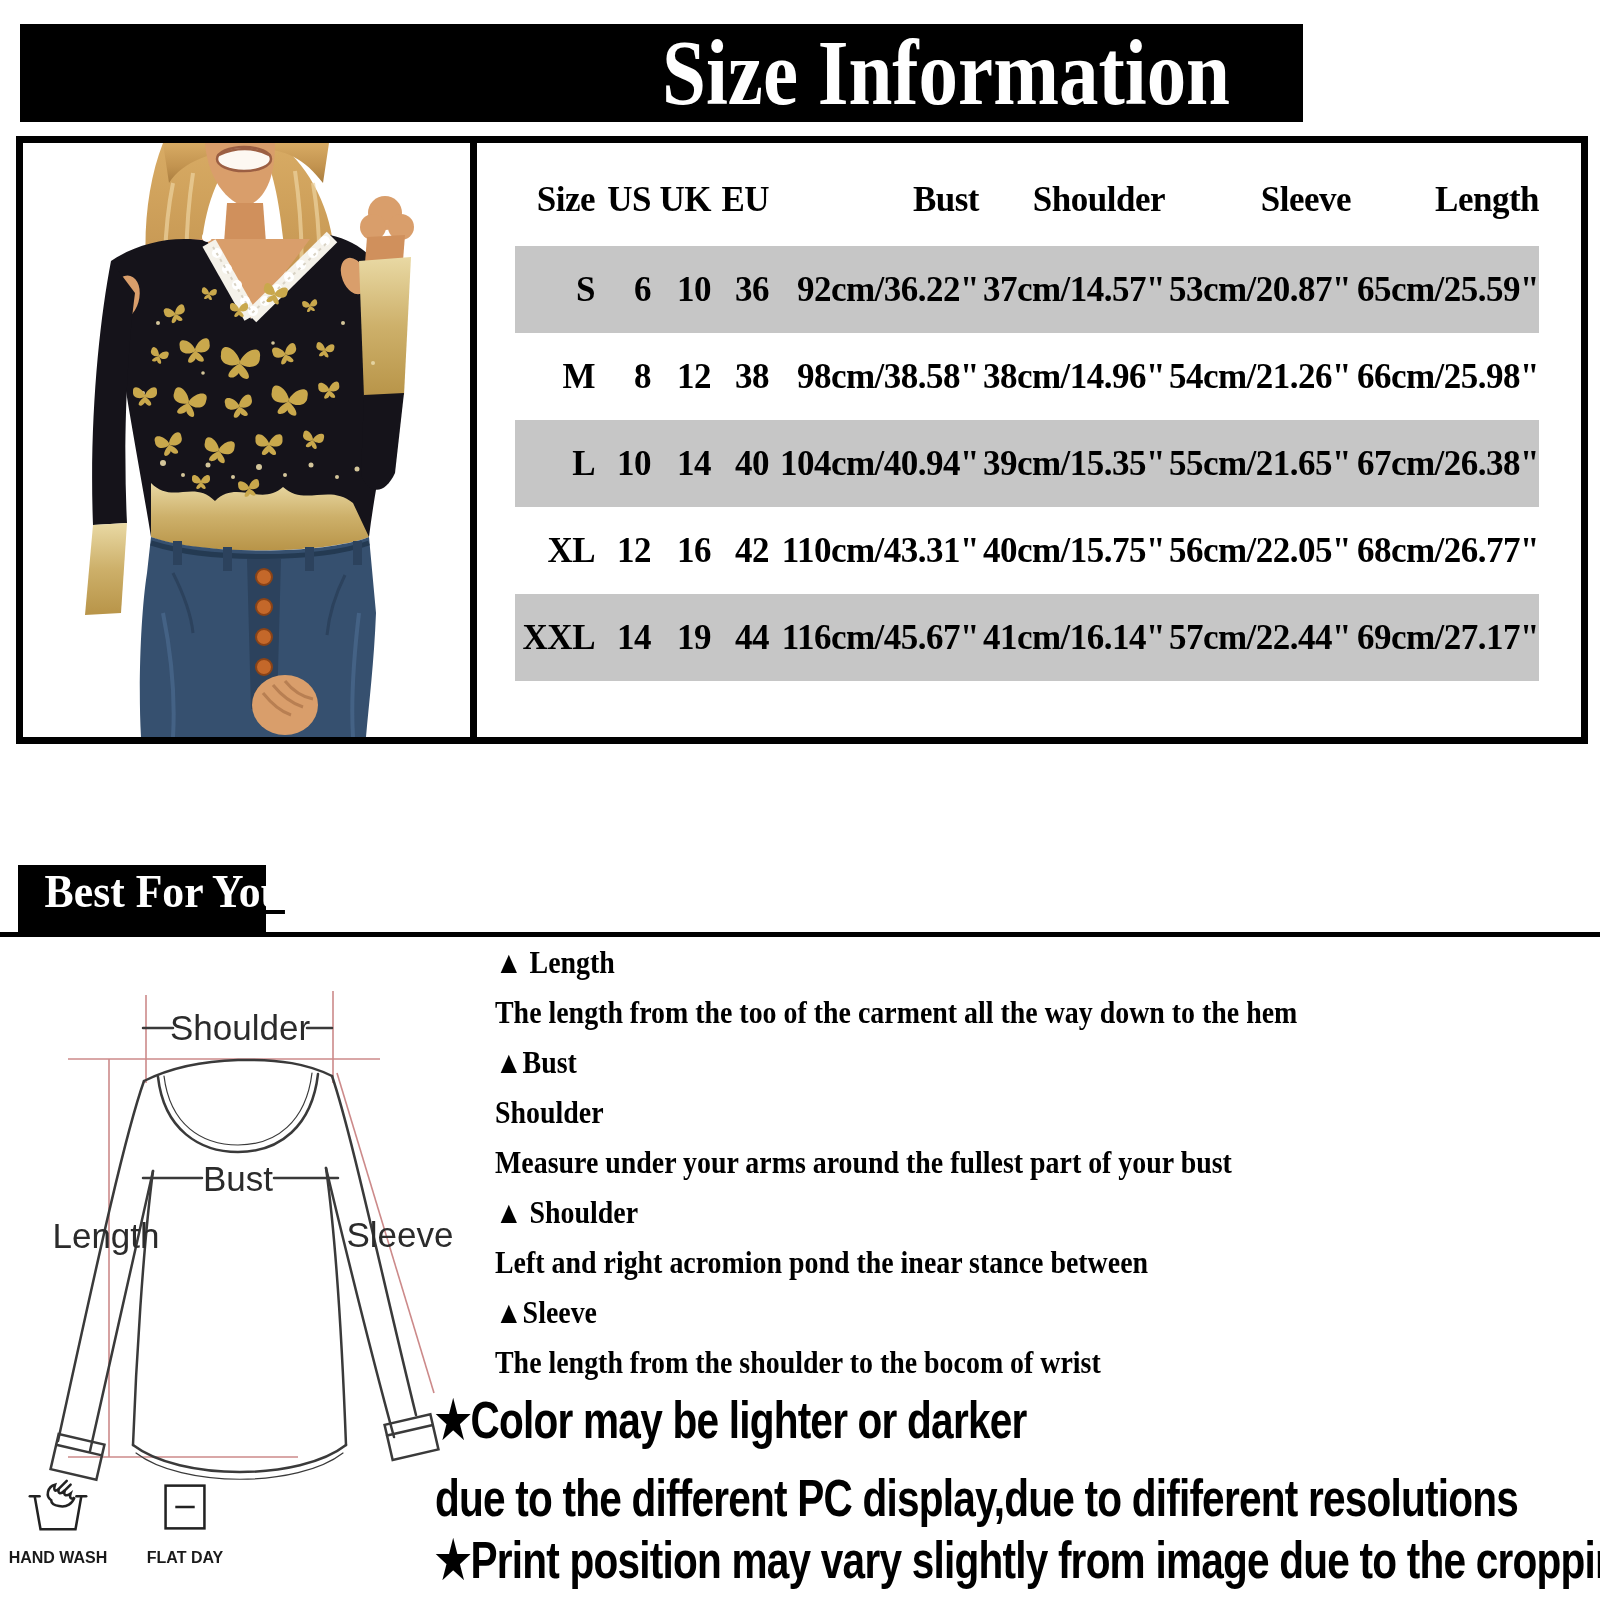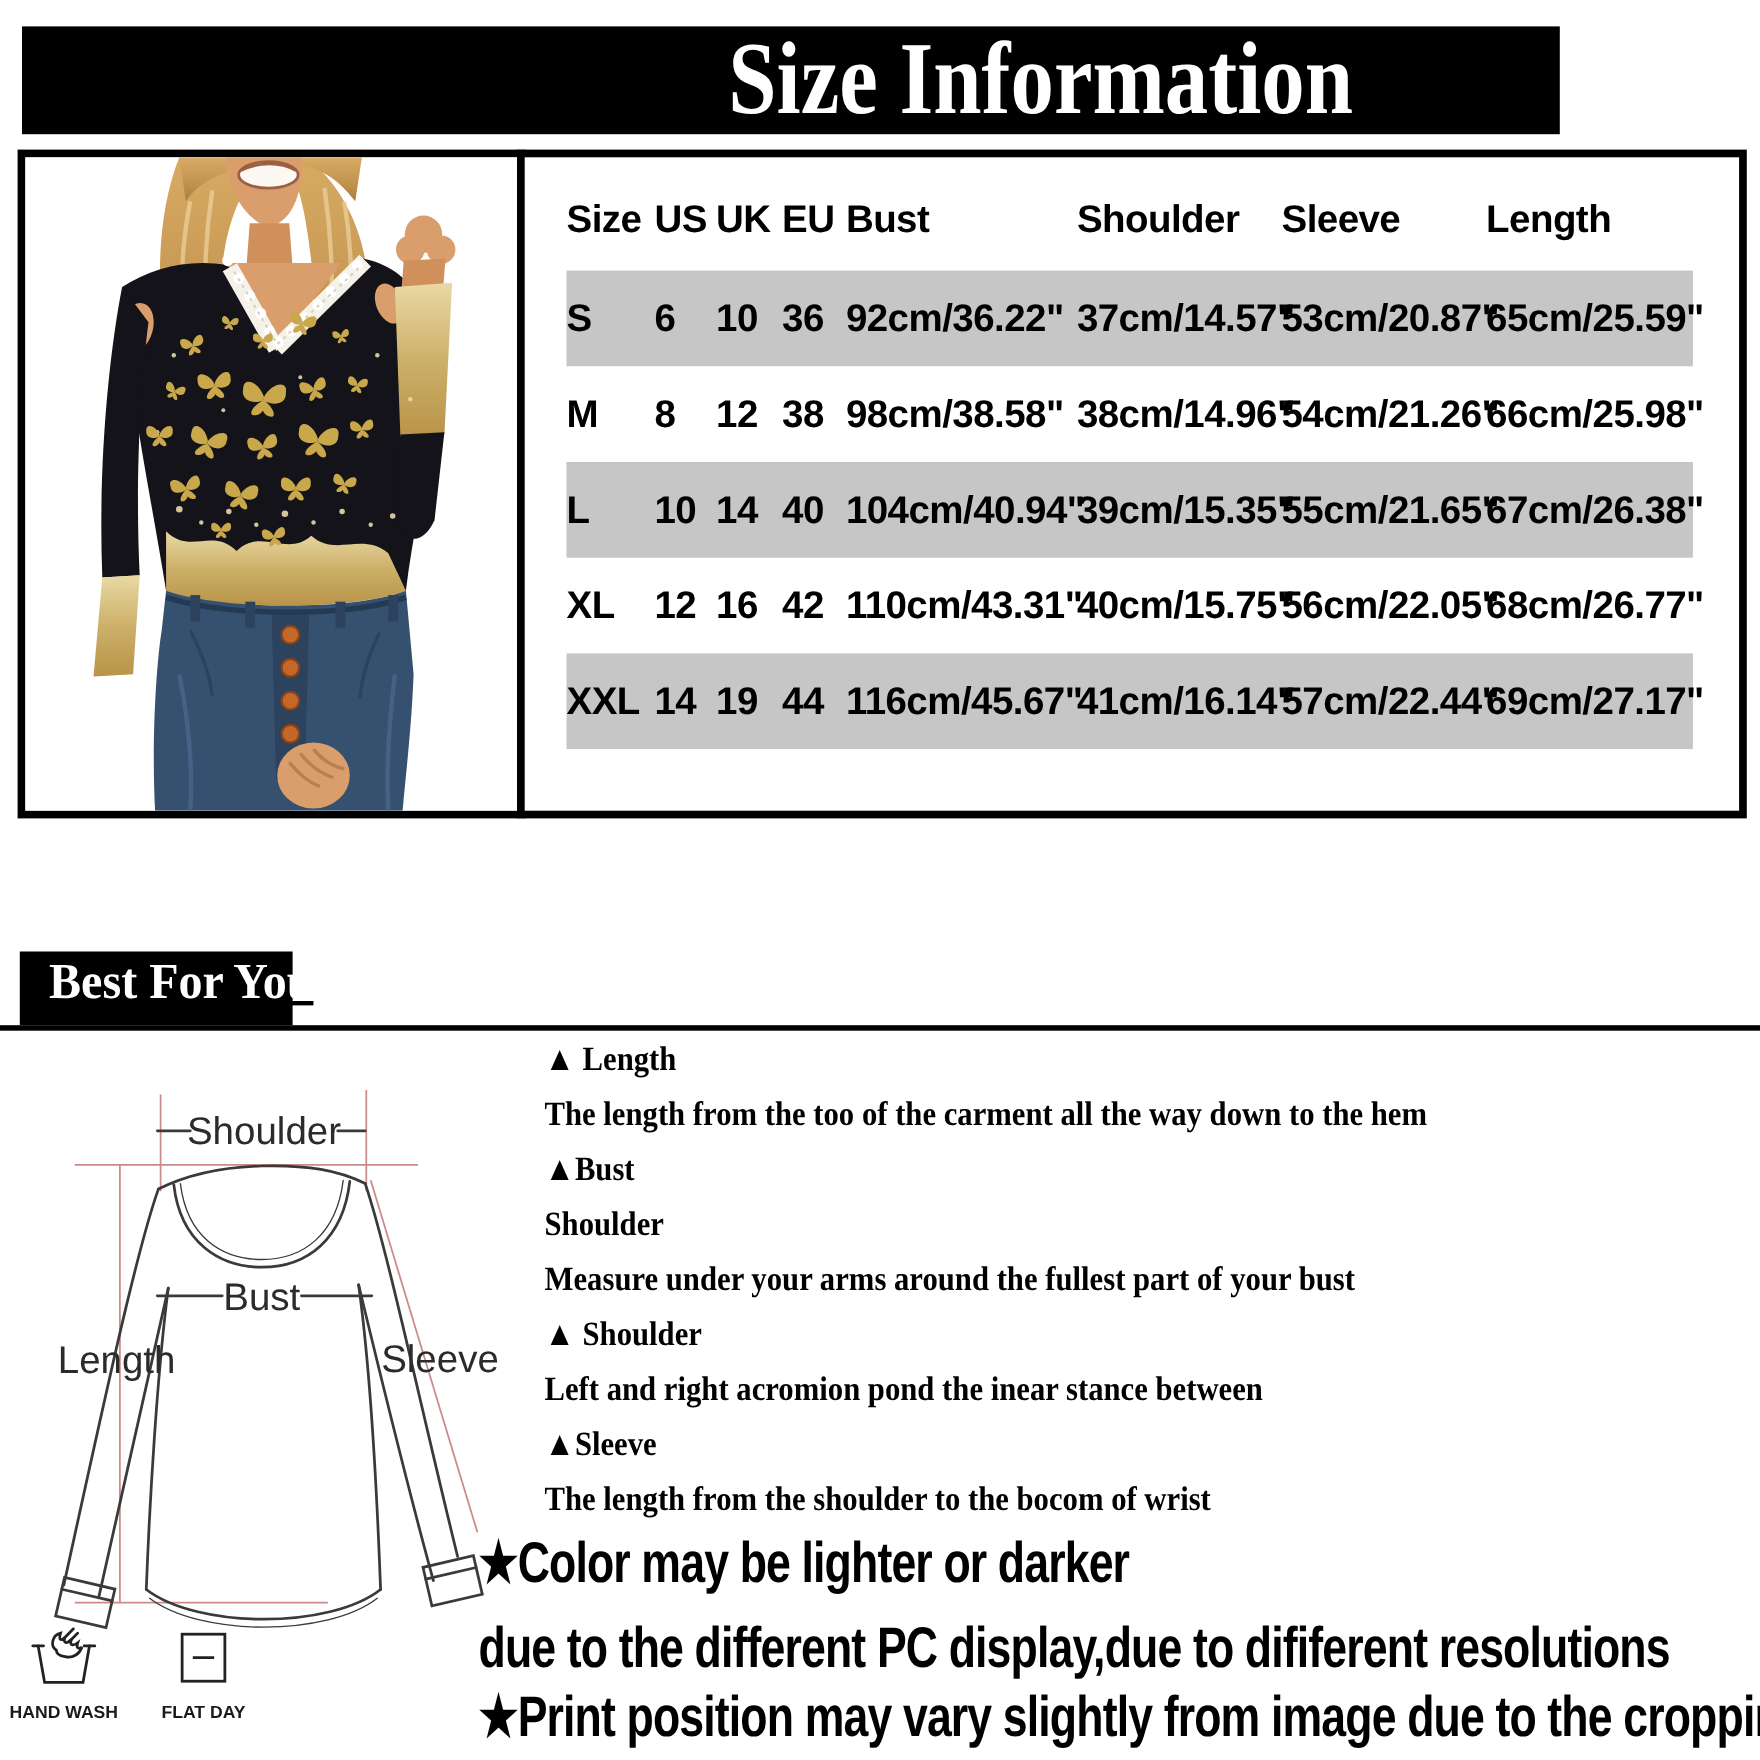--- a/index.html
+++ b/index.html
@@ -1,37 +1,37 @@
 <!DOCTYPE html>
 <html><head>
 <meta charset="utf-8">
 <style>
   html,body{margin:0;padding:0;background:#fff;}
   .page{position:relative;width:1600px;height:1600px;background:#fff;overflow:hidden;
         font-family:"Liberation Sans",sans-serif;color:#000;}
 
   
-  .banner{position:absolute;left:20px;top:24px;width:1398px;height:98px;background:#000;}
+  .banner{position:absolute;left:20px;top:24px;width:1283px;height:98px;background:#000;}
   .banner-title{position:absolute;left:642px;top:-4px;color:#fff;white-space:nowrap;
         font-family:"Liberation Serif",serif;font-weight:700;font-size:94px;line-height:104px;
         transform:scaleX(.84);transform-origin:left center;}
 
   
   .photo-box{position:absolute;left:16px;top:136px;width:462px;height:608px;
         border:7px solid #000;background:#fff;box-sizing:border-box;}
   .photo-box svg{display:block;}
 
   
   .table-box{position:absolute;left:470px;top:136px;width:1118px;height:608px;
         border:7px solid #000;background:#fff;box-sizing:border-box;}
   .thead{position:absolute;left:38px;top:28px;width:1024px;height:58px;display:flex;align-items:center;}
   .trow{position:absolute;left:38px;width:1024px;height:87px;display:flex;align-items:center;}
   .trow.striped{background:#c6c6c6;}
-  .thead span,.trow span{display:block;text-align:left;font-weight:700;font-size:35px;
-        letter-spacing:-.5px;white-space:nowrap;}
+  .thead span,.trow span{display:block;text-align:right;font-weight:700;font-size:35px;
+        letter-spacing:-.5px;white-space:nowrap;font-family:Liberation Serif, serif;}
   .c1{width:80px}.c2{width:56px}.c3{width:60px}.c4{width:58px}
   .c5{width:210px}.c6{width:186px}.c7{width:186px}.c8{width:188px}
   .r0{top:103px}.r1{top:190px}.r2{top:277px}.r3{top:364px}.r4{top:451px}
 
   
   .notic-box{position:absolute;left:18px;top:750px;width:1572px;height:70px;background:#fff;
         border:5px solid #000;border-top-width:8px;box-sizing:border-box;
         display:flex;align-items:center;justify-content:center;}
   .notic-text{font-weight:700;font-size:42px;white-space:nowrap;letter-spacing:-1px;
         transform:scaleX(.82);transform-origin:center;}

